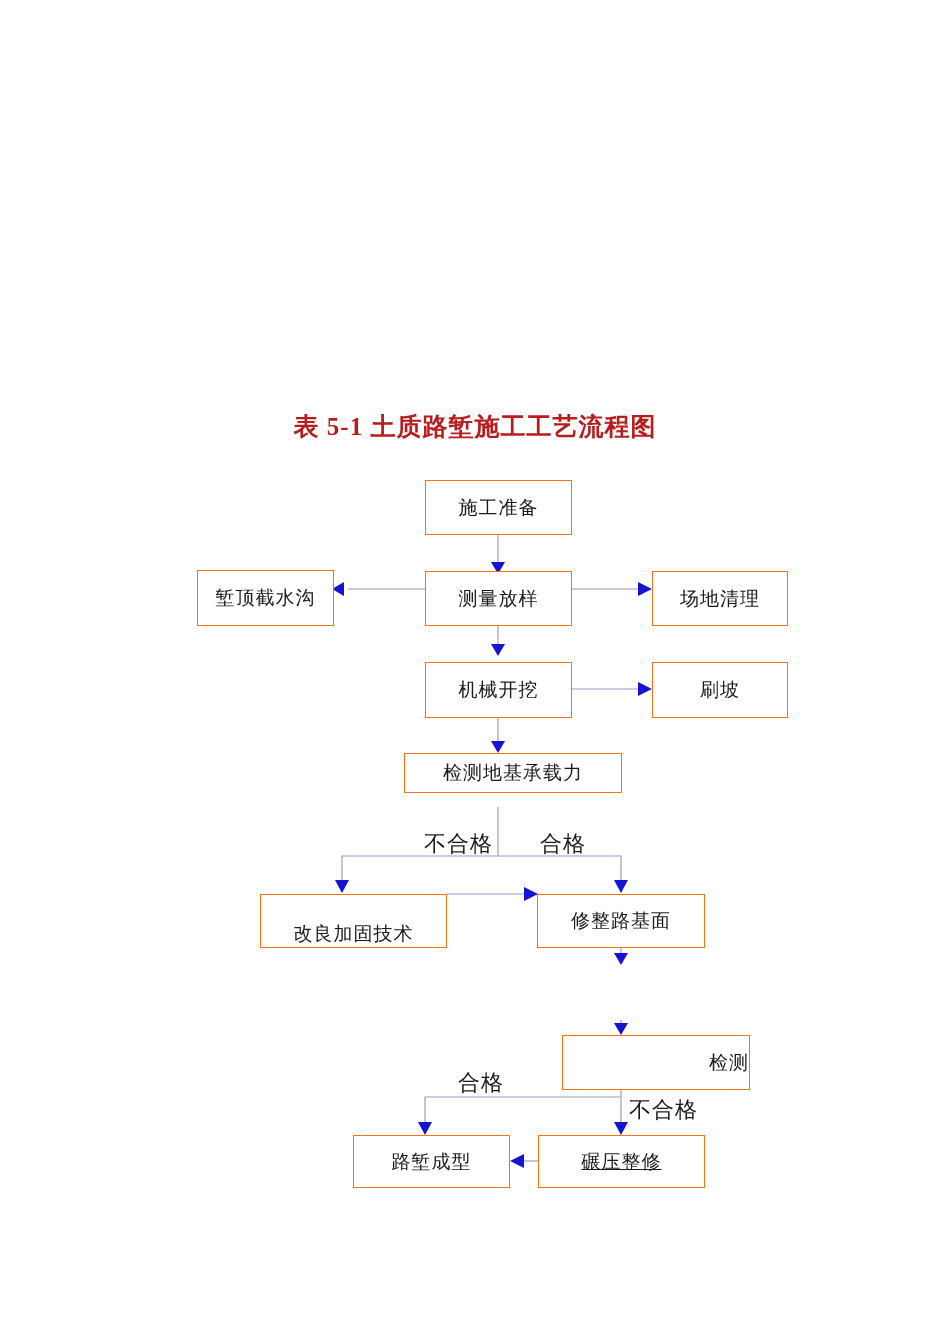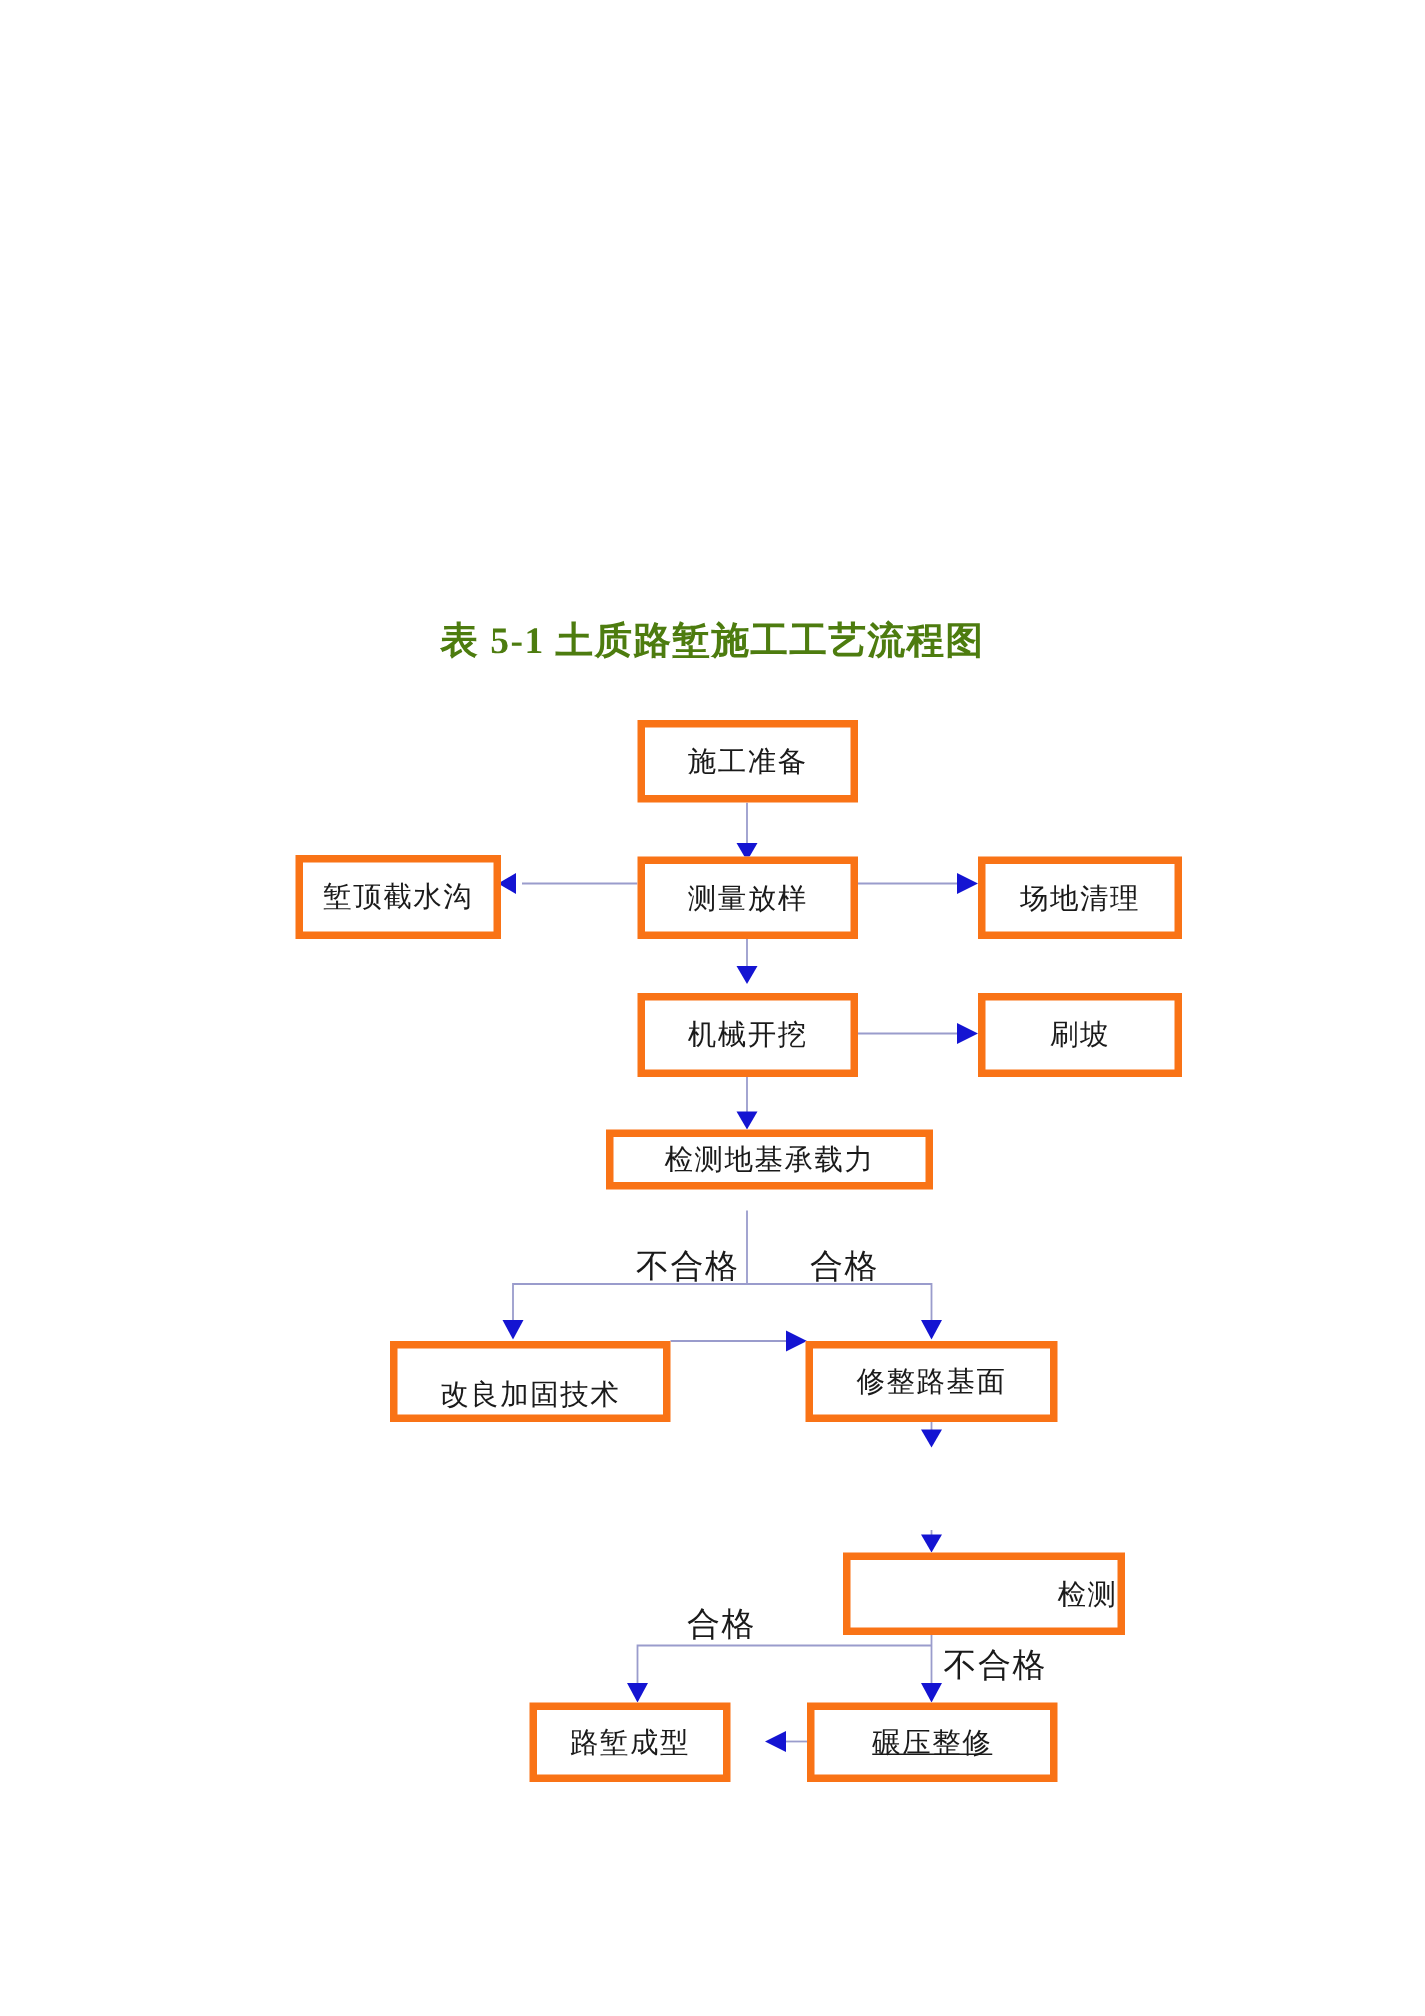--- a/index.html
+++ b/index.html
@@ -22,32 +22,32 @@
     width: 950px;
     height: 1344px;
   }
 
   .title {
     position: absolute;
     left: 0;
     top: 410px;
     width: 950px;
     text-align: center;
-    color: #4d7c0f;
+    color: #b91c1c;
     font-family: "Liberation Serif", "DejaVu Serif", serif;
     font-weight: bold;
     font-size: 25px;
     letter-spacing: 1px;
     white-space: nowrap;
   }
 
   .node {
     position: absolute;
     box-sizing: border-box;
-    border: 5px solid #f97316;
+    border: 1px solid #f97316;
     background: #ffffff;
     color: #1a1a1a;
     font-size: 19px;
     font-family: "Liberation Serif", "DejaVu Serif", serif;
     display: flex;
     align-items: center;
     justify-content: center;
     letter-spacing: 1px;
     z-index: 3;
   }
@@ -169,21 +169,21 @@
 
   <div class="node" style="left:537px; top:894px; width:168px; height:54px;">
     <span>修整路基面</span>
   </div>
 
 
   <div class="node" style="left:562px; top:1035px; width:188px; height:55px;justify-content:flex-end;">
     <span>检测</span>
   </div>
 
-  <div class="node" style="left:353px; top:1135px; width:134px; height:53px;justify-content:center;">
+  <div class="node" style="left:353px; top:1135px; width:157px; height:53px;justify-content:center;">
     <span>路堑成型</span>
   </div>
 
   <div class="node" style="left:538px; top:1135px; width:167px; height:53px;text-decoration:underline;">
     <span>碾压整修</span>
   </div>
 
   <div class="edge-label" style="left:424px; top:829px;">不合格</div>
 
   <div class="edge-label" style="left:540px; top:829px;">合格</div>

